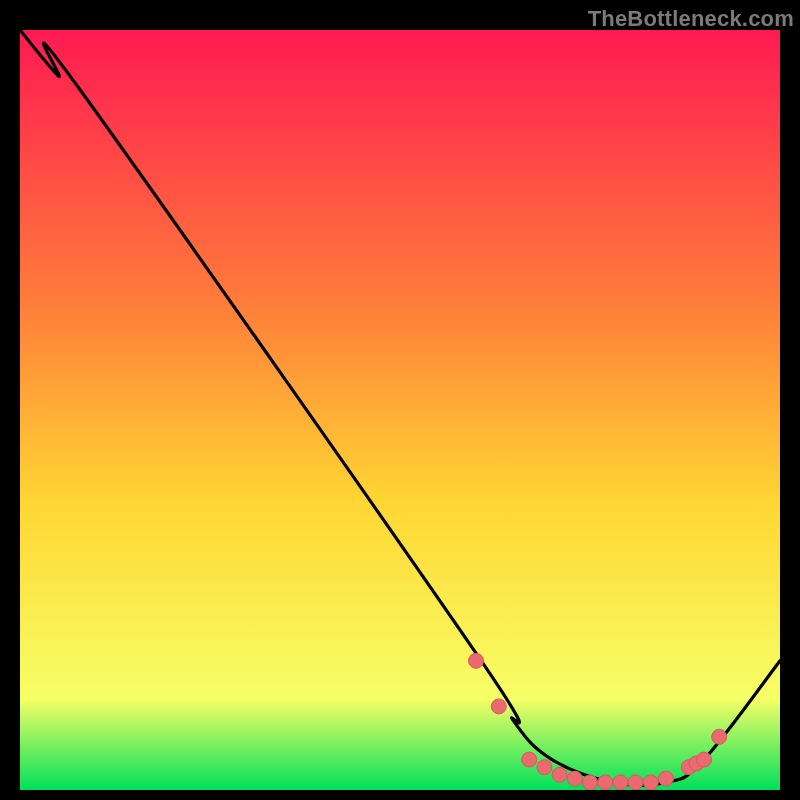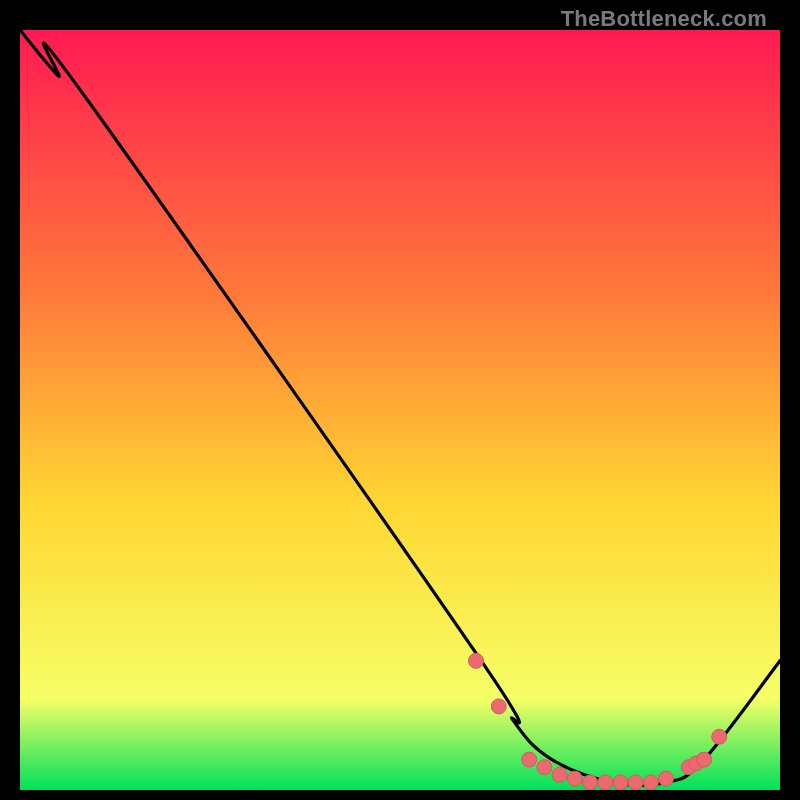--- a/index.html
+++ b/index.html
@@ -21,21 +21,21 @@
   .plot-area {
     position: absolute;
     left: 0;
     top: 0;
     width: 760px;
     height: 760px;
   }
   .watermark {
     position: absolute;
     top: 6px;
-    right: 33px;
+    right: 6px;
     font-family: Arial, Helvetica, sans-serif;
     font-size: 22px;
     font-weight: 600;
     color: #7a7a7a;
     letter-spacing: 0.2px;
   }
   svg { display: block; }
 </style>
 </head>
 <body>

